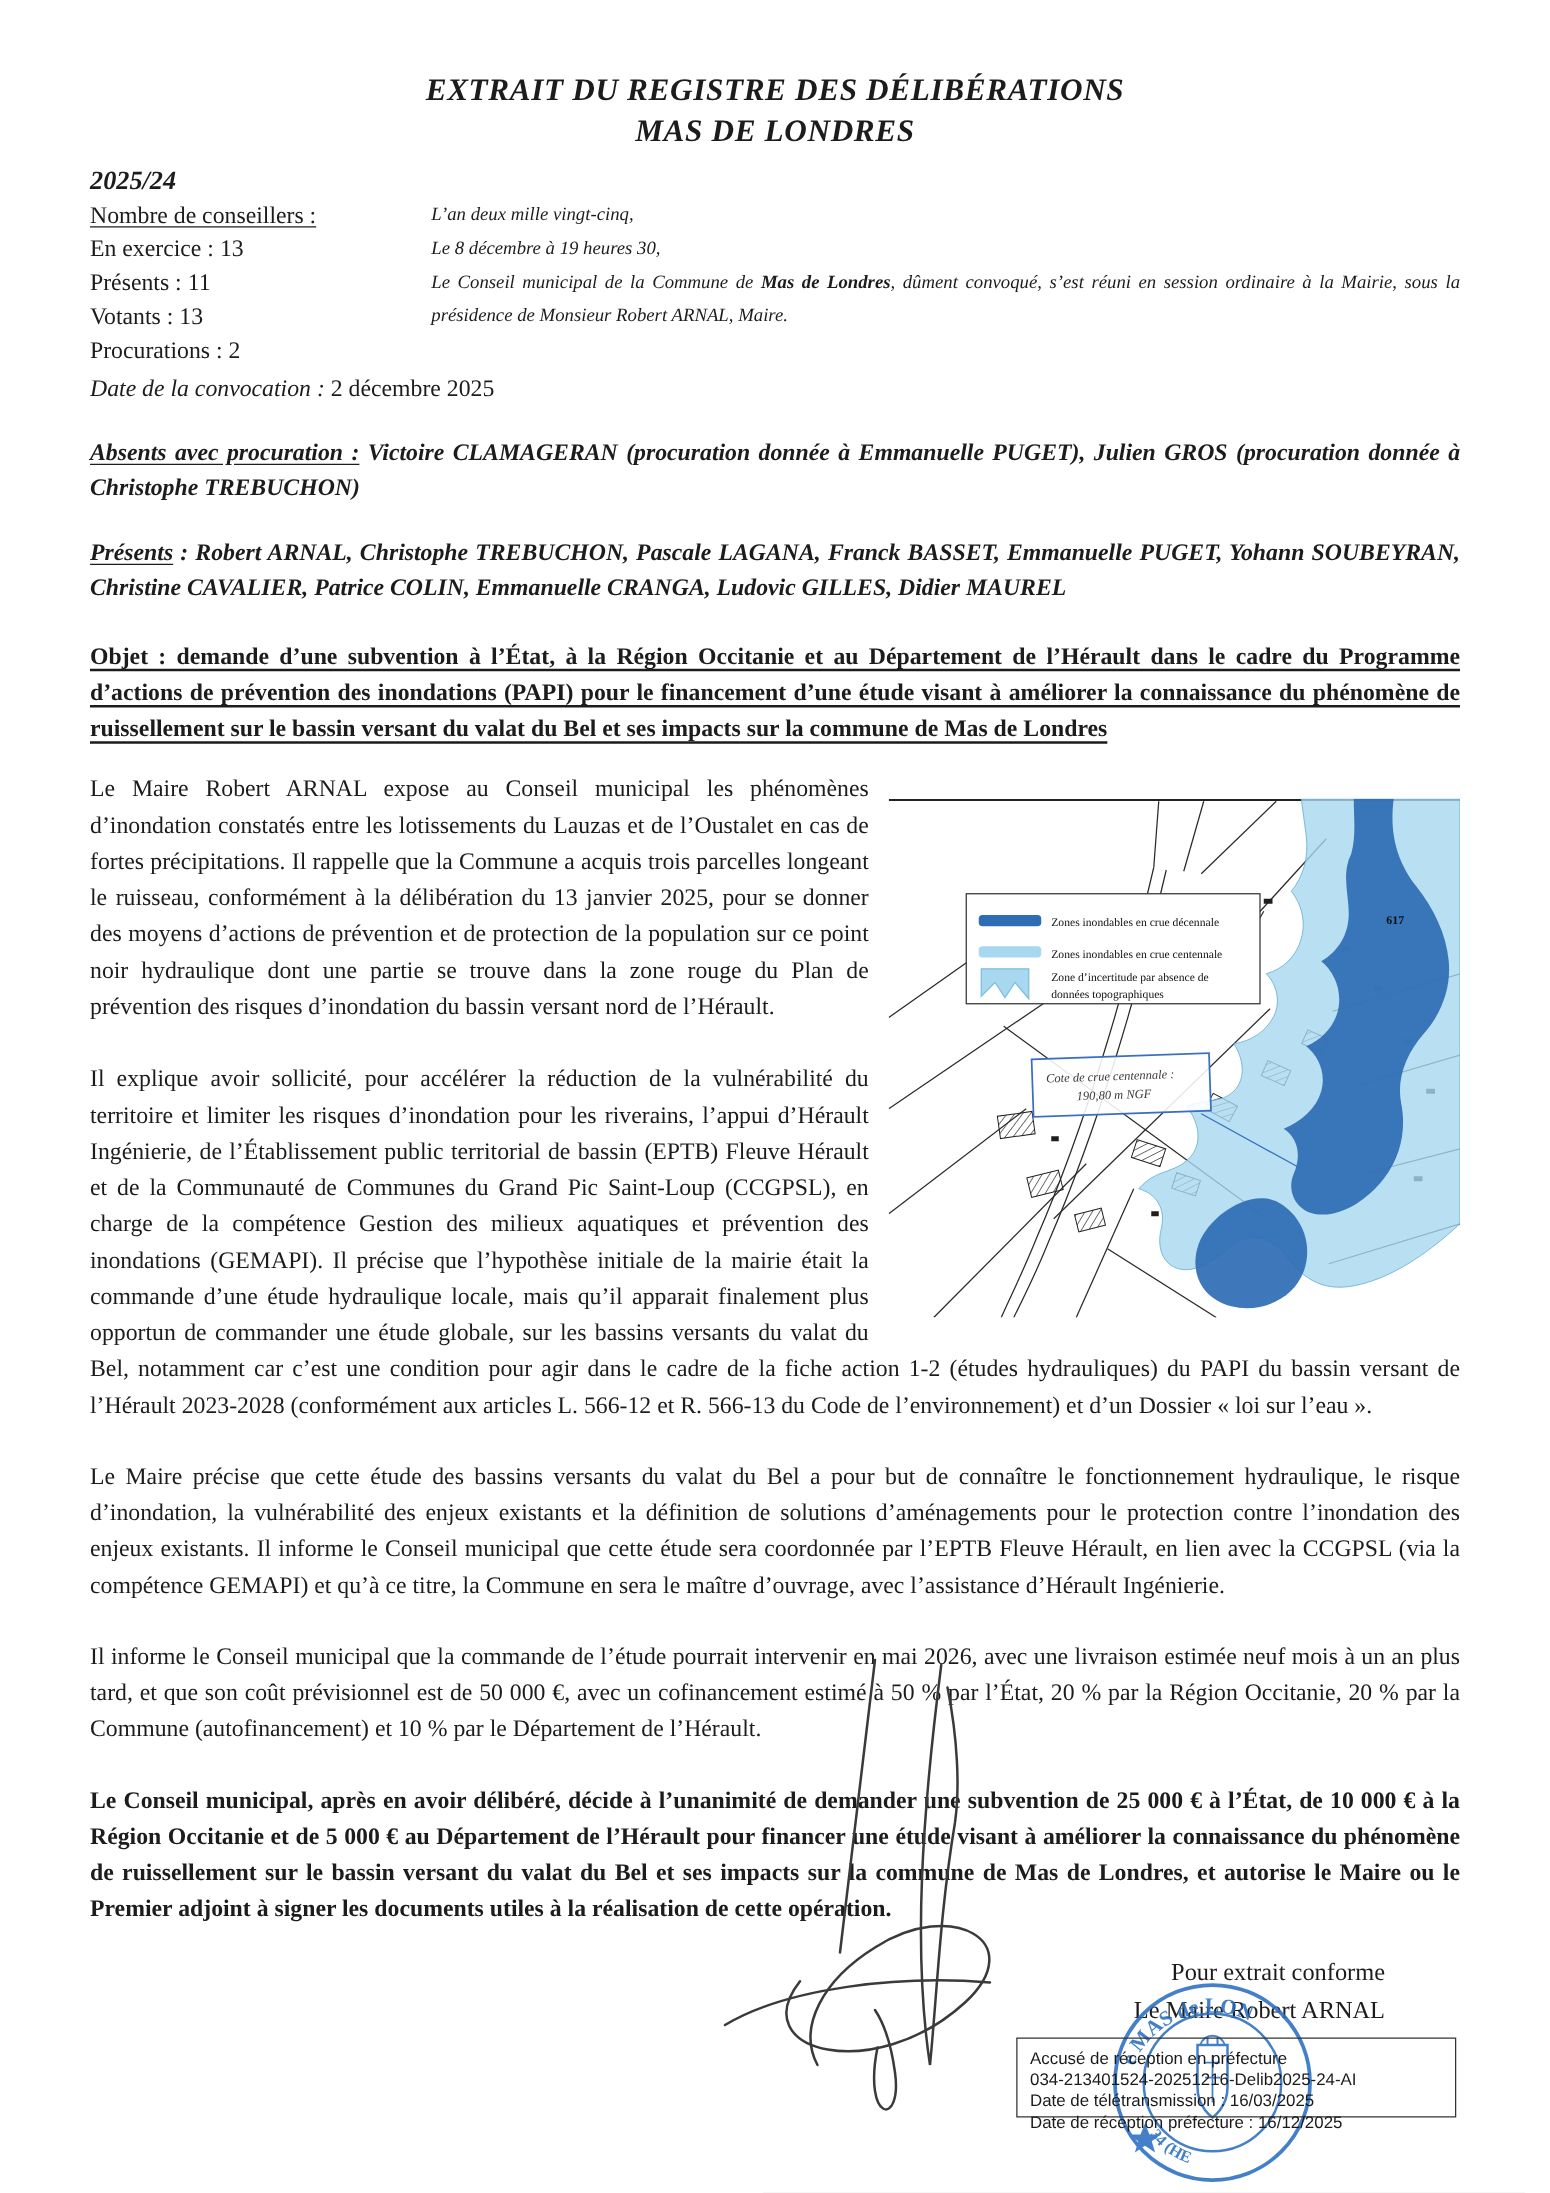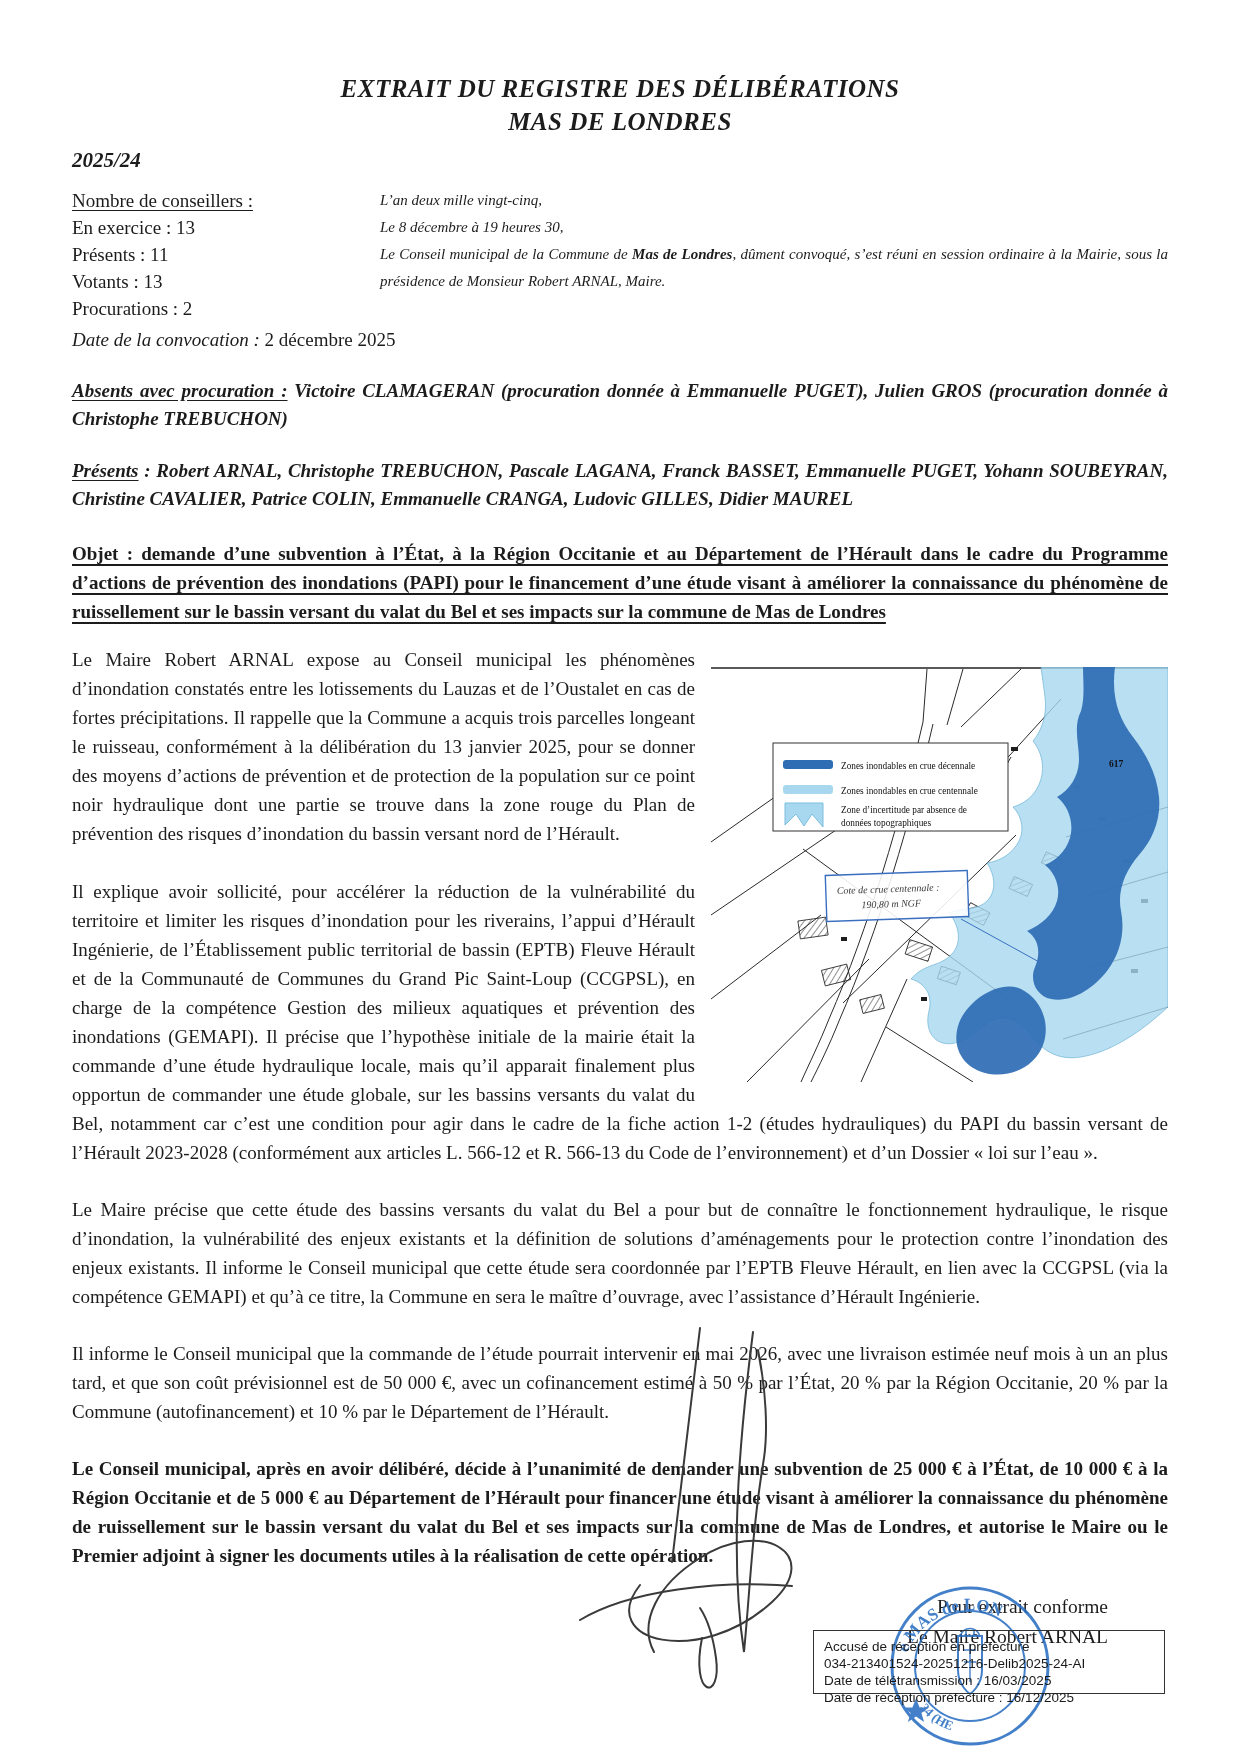--- a/index.html
+++ b/index.html
@@ -6,25 +6,25 @@
   body{background:#e8e8e8;}
   .page{
     position:relative;
     width:1240px;height:1754px;
     background:#ffffff;
     margin:0 auto;
     font-family:"Liberation Serif","DejaVu Serif",serif;
     color:#1c1c1c;
     overflow:hidden;
   }
-  .content{position:relative;padding:16px 72px;}
+  .content{position:relative;padding:0 72px;}
   .title-block{padding-top:56px;text-align:center;}
   .title-line{font-size:25px;font-weight:bold;font-style:italic;line-height:33px;letter-spacing:.5px;}
   .ref-number{margin-top:10px;text-align:left;padding-right:66px;font-size:21px;font-weight:bold;font-style:italic;}
-  .info-row{display:flex;margin-top:14px;gap:35px;}
+  .info-row{display:flex;margin-top:2px;}
   .info-left{width:273px;flex:0 0 273px;font-size:19px;line-height:27px;}
   .info-left .u-head{text-decoration:underline;text-underline-offset:3px;}
   .info-right{flex:1;font-size:15px;line-height:27px;text-align:justify;font-style:italic;}
   .convocation{margin-top:4px;font-size:19px;line-height:27px;}
   .convocation .lbl{font-style:italic;}
   .presents-par{margin-top:24px;font-size:19px;line-height:28px;font-weight:bold;font-style:italic;text-align:justify;}
   .presents-par .u{text-decoration:underline;text-underline-offset:3px;}
   .objet-par{margin-top:26px;font-size:19px;line-height:29px;font-weight:bold;text-align:justify;
              text-decoration:underline;text-decoration-thickness:1.5px;text-underline-offset:4px;}
   .body-wrap{margin-top:16px;}

